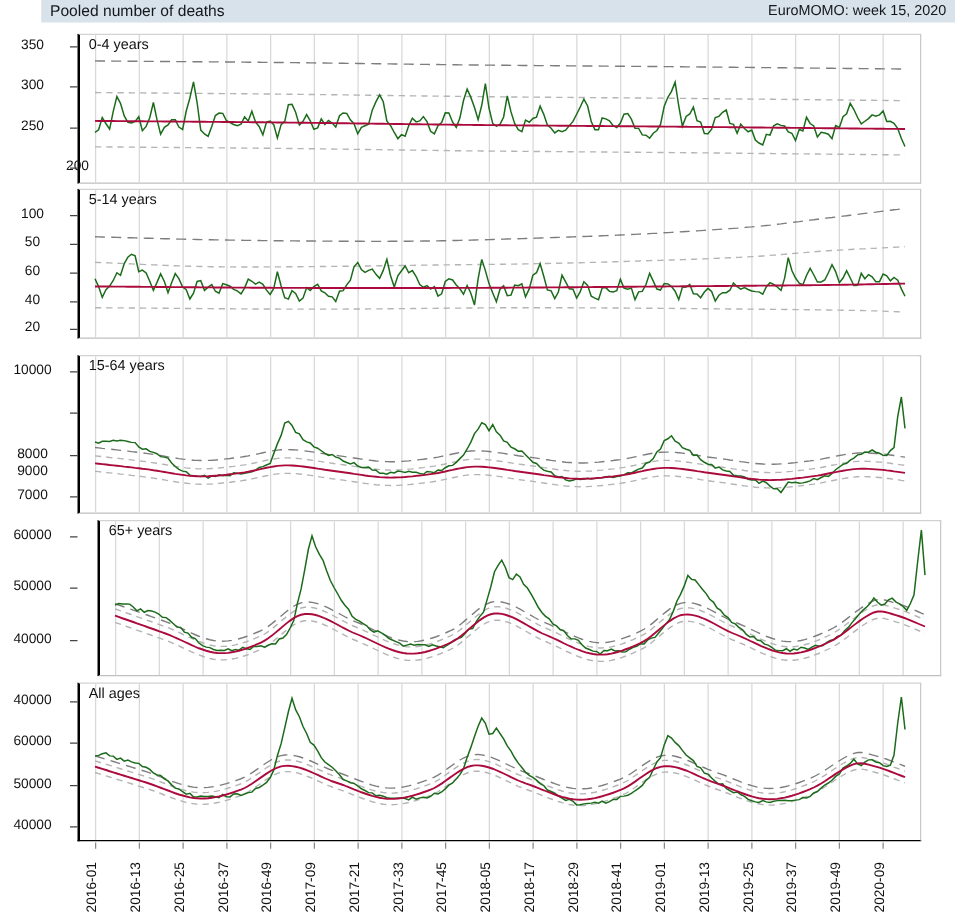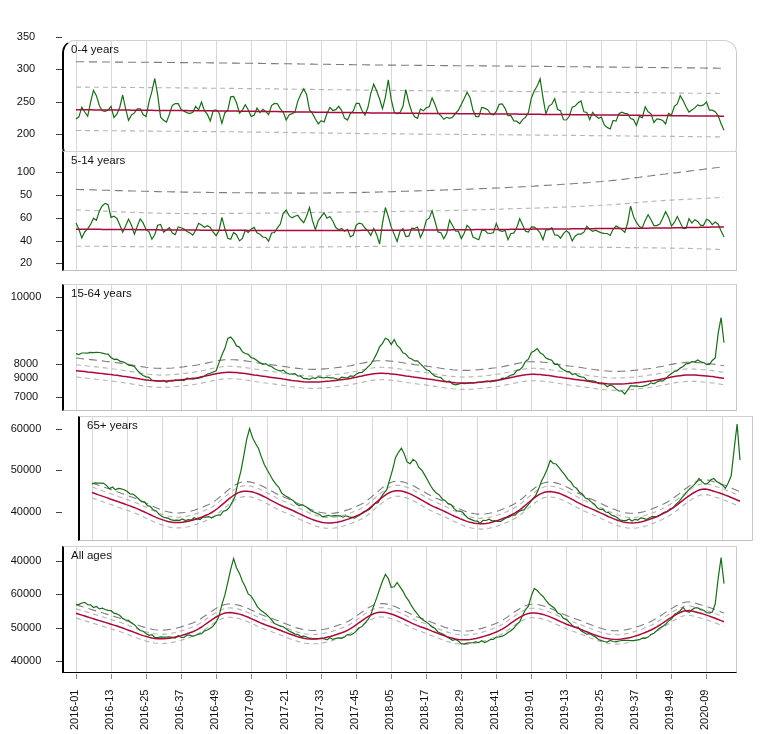--- a/index.html
+++ b/index.html
@@ -15,22 +15,26 @@
   .ylab{position:absolute;width:52px;text-align:center;font-size:11px;color:#111;}
   .ytick{position:absolute;width:6px;height:1px;background:#444;}
   .xtick{position:absolute;width:1px;height:5px;background:#8a8a8a;}
   .xlab{position:absolute;writing-mode:vertical-lr;transform:rotate(180deg);
         font-size:11px;color:#111;white-space:nowrap;}
 </style>
 </head>
 <body>
 
 <div id="stage">
+  <div class="header">
+    <span class="header-title">Pooled number of deaths</span>
+    <span class="header-right">EuroMOMO: week 15, 2020</span>
+  </div>
   <div id="panels">
-      <div class="plot" style="left: 62px; top: 40px; width: 672px; height: 118px; border-bottom: 1px solid rgb(192, 192, 192); border-right: 1px solid rgb(201, 201, 201); border-radius: 13px;">
+      <div class="plot" style="left: 62px; top: 27px; width: 672px; height: 118px; border-bottom: 1px solid rgb(192, 192, 192); border-right: 1px solid rgb(201, 201, 201);">
         <svg width="672" height="118" viewBox="0 0 672 118">
           <line x1="12.5" x2="12.5" y1="0" y2="118" stroke="#d8d8d8" stroke-width="1"></line>
           <line x1="47.5" x2="47.5" y1="0" y2="118" stroke="#d8d8d8" stroke-width="1"></line>
           <line x1="82.5" x2="82.5" y1="0" y2="118" stroke="#d8d8d8" stroke-width="1"></line>
           <line x1="117.5" x2="117.5" y1="0" y2="118" stroke="#d8d8d8" stroke-width="1"></line>
           <line x1="152.5" x2="152.5" y1="0" y2="118" stroke="#d8d8d8" stroke-width="1"></line>
           <line x1="187.5" x2="187.5" y1="0" y2="118" stroke="#d8d8d8" stroke-width="1"></line>
           <line x1="222.5" x2="222.5" y1="0" y2="118" stroke="#d8d8d8" stroke-width="1"></line>
           <line x1="257.5" x2="257.5" y1="0" y2="118" stroke="#d8d8d8" stroke-width="1"></line>
           <line x1="292.5" x2="292.5" y1="0" y2="118" stroke="#d8d8d8" stroke-width="1"></line>
@@ -162,21 +166,21 @@
           <line x1="642.5" x2="642.5" y1="0" y2="125" stroke="#d8d8d8" stroke-width="1"></line>
           <polyline points="12.0,57.7 14.9,58.6 17.8,59.5 20.8,60.4 23.7,61.3 26.6,62.2 29.5,63.1 32.4,64.0 35.4,64.9 38.3,65.8 41.2,66.7 44.1,67.6 47.0,68.5 49.9,69.4 52.9,70.3 55.8,71.3 58.7,72.3 61.6,73.4 64.5,74.5 67.5,75.6 70.4,76.8 73.3,77.9 76.2,78.9 79.1,79.9 82.1,80.8 85.0,81.6 87.9,82.2 90.8,82.7 93.7,83.0 96.6,83.1 99.6,83.1 102.5,82.9 105.4,82.5 108.3,82.1 111.2,81.5 114.2,80.7 117.1,79.9 120.0,79.0 122.9,78.1 125.8,77.1 128.8,76.0 131.7,74.7 134.6,73.1 137.5,71.3 140.4,69.3 143.4,67.3 146.3,65.2 149.2,63.2 152.1,61.4 155.0,59.7 157.9,58.4 160.9,57.5 163.8,57.0 166.7,56.9 169.6,57.2 172.5,57.7 175.5,58.4 178.4,59.4 181.3,60.4 184.2,61.6 187.1,62.9 190.1,64.3 193.0,65.6 195.9,66.9 198.8,68.2 201.7,69.3 204.6,70.3 207.6,71.3 210.5,72.4 213.4,73.5 216.3,74.7 219.2,75.8 222.2,77.0 225.1,78.1 228.0,79.2 230.9,80.2 233.8,81.1 236.8,81.9 239.7,82.5 242.6,83.0 245.5,83.3 248.4,83.5 251.4,83.4 254.3,83.2 257.2,82.8 260.1,82.3 263.0,81.7 265.9,80.9 268.9,80.1 271.8,79.1 274.7,78.1 277.6,77.1 280.5,76.0 283.5,74.7 286.4,73.1 289.3,71.2 292.2,69.2 295.1,67.1 298.1,65.0 301.0,62.9 303.9,61.0 306.8,59.4 309.7,58.1 312.6,57.1 315.6,56.7 318.5,56.6 321.4,56.9 324.3,57.5 327.2,58.3 330.2,59.3 333.1,60.5 336.0,61.8 338.9,63.2 341.8,64.6 344.8,66.0 347.7,67.4 350.6,68.7 353.5,69.9 356.4,71.0 359.4,72.0 362.3,73.1 365.2,74.2 368.1,75.4 371.0,76.6 373.9,77.7 376.9,78.8 379.8,79.9 382.7,80.9 385.6,81.8 388.5,82.6 391.5,83.2 394.4,83.7 397.3,84.0 400.2,84.1 403.1,84.0 406.1,83.8 409.0,83.4 411.9,82.8 414.8,82.1 417.7,81.4 420.6,80.5 423.6,79.5 426.5,78.5 429.4,77.4 432.3,76.3 435.2,75.0 438.2,73.4 441.1,71.6 444.0,69.6 446.9,67.6 449.8,65.5 452.8,63.5 455.7,61.7 458.6,60.0 461.5,58.7 464.4,57.8 467.4,57.3 470.3,57.3 473.2,57.5 476.1,58.0 479.0,58.8 481.9,59.7 484.9,60.8 487.8,62.0 490.7,63.3 493.6,64.6 496.5,65.9 499.5,67.2 502.4,68.5 505.3,69.6 508.2,70.7 511.1,71.7 514.1,72.7 517.0,73.8 519.9,75.0 522.8,76.2 525.7,77.3 528.6,78.5 531.6,79.6 534.5,80.6 537.4,81.5 540.3,82.3 543.2,82.9 546.2,83.4 549.1,83.7 552.0,83.8 554.9,83.7 557.8,83.4 560.8,83.0 563.7,82.4 566.6,81.7 569.5,80.9 572.4,80.0 575.4,79.0 578.3,77.9 581.2,76.8 584.1,75.7 587.0,74.4 589.9,72.8 592.9,71.1 595.8,69.3 598.7,67.4 601.6,65.4 604.5,63.5 607.5,61.6 610.4,59.8 613.3,58.2 616.2,56.8 619.1,55.7 622.1,55.0 625.0,55.0 627.9,55.4 630.8,56.0 633.7,56.9 636.6,57.7 639.6,58.5 642.5,59.4 645.4,60.4 648.3,61.5 651.2,62.7 654.2,63.8 657.1,64.9 660.0,66.0" fill="none" stroke="#7d7d7d" stroke-width="1.1" stroke-dasharray="8 5"></polyline>
           <polyline points="12.0,61.7 14.9,62.6 17.8,63.5 20.8,64.4 23.7,65.3 26.6,66.2 29.5,67.1 32.4,68.0 35.4,68.9 38.3,69.8 41.2,70.7 44.1,71.6 47.0,72.5 49.9,73.4 52.9,74.3 55.8,75.3 58.7,76.3 61.6,77.4 64.5,78.5 67.5,79.6 70.4,80.8 73.3,81.9 76.2,82.9 79.1,83.9 82.1,84.8 85.0,85.6 87.9,86.2 90.8,86.7 93.7,87.0 96.6,87.1 99.6,87.1 102.5,86.9 105.4,86.5 108.3,86.1 111.2,85.5 114.2,84.7 117.1,83.9 120.0,83.0 122.9,82.1 125.8,81.1 128.8,80.0 131.7,78.7 134.6,77.1 137.5,75.3 140.4,73.3 143.4,71.3 146.3,69.2 149.2,67.2 152.1,65.4 155.0,63.7 157.9,62.4 160.9,61.5 163.8,61.0 166.7,60.9 169.6,61.2 172.5,61.7 175.5,62.4 178.4,63.4 181.3,64.4 184.2,65.6 187.1,66.9 190.1,68.3 193.0,69.6 195.9,70.9 198.8,72.2 201.7,73.3 204.6,74.3 207.6,75.3 210.5,76.4 213.4,77.5 216.3,78.7 219.2,79.8 222.2,81.0 225.1,82.1 228.0,83.2 230.9,84.2 233.8,85.1 236.8,85.9 239.7,86.5 242.6,87.0 245.5,87.3 248.4,87.5 251.4,87.4 254.3,87.2 257.2,86.8 260.1,86.3 263.0,85.7 265.9,84.9 268.9,84.1 271.8,83.1 274.7,82.1 277.6,81.1 280.5,80.0 283.5,78.7 286.4,77.1 289.3,75.2 292.2,73.2 295.1,71.1 298.1,69.0 301.0,66.9 303.9,65.0 306.8,63.4 309.7,62.1 312.6,61.1 315.6,60.7 318.5,60.6 321.4,60.9 324.3,61.5 327.2,62.3 330.2,63.3 333.1,64.5 336.0,65.8 338.9,67.2 341.8,68.6 344.8,70.0 347.7,71.4 350.6,72.7 353.5,73.9 356.4,75.0 359.4,76.0 362.3,77.1 365.2,78.2 368.1,79.4 371.0,80.6 373.9,81.7 376.9,82.8 379.8,83.9 382.7,84.9 385.6,85.8 388.5,86.6 391.5,87.2 394.4,87.7 397.3,88.0 400.2,88.1 403.1,88.0 406.1,87.8 409.0,87.4 411.9,86.8 414.8,86.1 417.7,85.4 420.6,84.5 423.6,83.5 426.5,82.5 429.4,81.4 432.3,80.3 435.2,79.0 438.2,77.4 441.1,75.6 444.0,73.6 446.9,71.6 449.8,69.5 452.8,67.5 455.7,65.7 458.6,64.0 461.5,62.7 464.4,61.8 467.4,61.3 470.3,61.3 473.2,61.5 476.1,62.0 479.0,62.8 481.9,63.7 484.9,64.8 487.8,66.0 490.7,67.3 493.6,68.6 496.5,69.9 499.5,71.2 502.4,72.5 505.3,73.6 508.2,74.7 511.1,75.7 514.1,76.7 517.0,77.8 519.9,79.0 522.8,80.2 525.7,81.3 528.6,82.5 531.6,83.6 534.5,84.6 537.4,85.5 540.3,86.3 543.2,86.9 546.2,87.4 549.1,87.7 552.0,87.8 554.9,87.7 557.8,87.4 560.8,87.0 563.7,86.4 566.6,85.7 569.5,84.9 572.4,84.0 575.4,83.0 578.3,81.9 581.2,80.8 584.1,79.7 587.0,78.4 589.9,76.8 592.9,75.1 595.8,73.3 598.7,71.4 601.6,69.4 604.5,67.5 607.5,65.6 610.4,63.8 613.3,62.2 616.2,60.8 619.1,59.7 622.1,59.0 625.0,59.0 627.9,59.4 630.8,60.0 633.7,60.9 636.6,61.7 639.6,62.5 642.5,63.4 645.4,64.4 648.3,65.5 651.2,66.7 654.2,67.8 657.1,68.9 660.0,70.0" fill="none" stroke="#b4b4b4" stroke-width="1.1" stroke-dasharray="5 4"></polyline>
           <polyline points="12.0,71.0 14.9,71.9 17.8,72.8 20.8,73.7 23.7,74.6 26.6,75.5 29.5,76.4 32.4,77.3 35.4,78.2 38.3,79.1 41.2,80.0 44.1,81.0 47.0,81.9 49.9,82.8 52.9,83.7 55.8,84.6 58.7,85.6 61.6,86.7 64.5,87.8 67.5,89.0 70.4,90.1 73.3,91.2 76.2,92.3 79.1,93.2 82.1,94.1 85.0,94.9 87.9,95.5 90.8,96.0 93.7,96.3 96.6,96.5 99.6,96.4 102.5,96.2 105.4,95.9 108.3,95.4 111.2,94.8 114.2,94.1 117.1,93.3 120.0,92.4 122.9,91.4 125.8,90.4 128.8,89.3 131.7,88.1 134.6,86.5 137.5,84.7 140.4,82.7 143.4,80.6 146.3,78.5 149.2,76.5 152.1,74.7 155.0,73.1 157.9,71.7 160.9,70.8 163.8,70.3 166.7,70.3 169.6,70.5 172.5,71.0 175.5,71.8 178.4,72.7 181.3,73.8 184.2,75.0 187.1,76.3 190.1,77.6 193.0,78.9 195.9,80.2 198.8,81.5 201.7,82.6 204.6,83.7 207.6,84.7 210.5,85.7 213.4,86.8 216.3,88.0 219.2,89.1 222.2,90.3 225.1,91.4 228.0,92.5 230.9,93.5 233.8,94.4 236.8,95.2 239.7,95.9 242.6,96.4 245.5,96.7 248.4,96.8 251.4,96.7 254.3,96.5 257.2,96.1 260.1,95.6 263.0,95.0 265.9,94.2 268.9,93.4 271.8,92.5 274.7,91.5 277.6,90.4 280.5,89.3 283.5,88.0 286.4,86.4 289.3,84.5 292.2,82.5 295.1,80.4 298.1,78.3 301.0,76.2 303.9,74.4 306.8,72.7 309.7,71.4 312.6,70.5 315.6,70.0 318.5,70.0 321.4,70.3 324.3,70.8 327.2,71.7 330.2,72.7 333.1,73.8 336.0,75.1 338.9,76.5 341.8,77.9 344.8,79.3 347.7,80.7 350.6,82.1 353.5,83.3 356.4,84.3 359.4,85.4 362.3,86.4 365.2,87.6 368.1,88.7 371.0,89.9 373.9,91.1 376.9,92.2 379.8,93.2 382.7,94.2 385.6,95.1 388.5,95.9 391.5,96.6 394.4,97.0 397.3,97.3 400.2,97.4 403.1,97.4 406.1,97.1 409.0,96.7 411.9,96.1 414.8,95.5 417.7,94.7 420.6,93.8 423.6,92.9 426.5,91.8 429.4,90.8 432.3,89.7 435.2,88.4 438.2,86.8 441.1,84.9 444.0,83.0 446.9,80.9 449.8,78.8 452.8,76.8 455.7,75.0 458.6,73.4 461.5,72.1 464.4,71.1 467.4,70.7 470.3,70.6 473.2,70.9 476.1,71.4 479.0,72.1 481.9,73.0 484.9,74.1 487.8,75.3 490.7,76.6 493.6,77.9 496.5,79.3 499.5,80.6 502.4,81.8 505.3,83.0 508.2,84.0 511.1,85.0 514.1,86.1 517.0,87.2 519.9,88.3 522.8,89.5 525.7,90.7 528.6,91.8 531.6,92.9 534.5,93.9 537.4,94.8 540.3,95.6 543.2,96.2 546.2,96.7 549.1,97.0 552.0,97.1 554.9,97.0 557.8,96.7 560.8,96.3 563.7,95.7 566.6,95.0 569.5,94.2 572.4,93.3 575.4,92.3 578.3,91.3 581.2,90.2 584.1,89.0 587.0,87.7 589.9,86.2 592.9,84.5 595.8,82.6 598.7,80.7 601.6,78.8 604.5,76.8 607.5,74.9 610.4,73.2 613.3,71.5 616.2,70.1 619.1,69.0 622.1,68.4 625.0,68.3 627.9,68.7 630.8,69.4 633.7,70.2 636.6,71.0 639.6,71.8 642.5,72.7 645.4,73.8 648.3,74.9 651.2,76.0 654.2,77.1 657.1,78.3 660.0,79.3" fill="none" stroke="#b4b4b4" stroke-width="1.1" stroke-dasharray="5 4"></polyline>
           <polyline points="12.0,57.7 14.9,57.3 17.8,56.0 20.8,55.3 23.7,57.7 26.6,57.9 29.5,60.5 32.4,59.5 35.4,61.9 38.3,61.1 41.2,62.5 44.1,63.4 47.0,63.7 49.9,66.2 52.9,66.8 55.8,68.5 58.7,71.4 61.6,73.0 64.5,73.3 67.5,76.1 70.4,77.7 73.3,80.9 76.2,83.5 79.1,84.2 82.1,86.4 85.0,88.3 87.9,87.7 90.8,90.5 93.7,90.6 96.6,89.9 99.6,90.1 102.5,90.1 105.4,89.9 108.3,90.4 111.2,91.1 114.2,88.6 117.1,90.4 120.0,90.5 122.9,88.2 125.8,88.1 128.8,89.4 131.7,88.2 134.6,87.1 137.5,86.7 140.4,83.8 143.4,83.0 146.3,81.2 149.2,78.9 152.1,75.2 155.0,69.1 157.9,57.6 160.9,47.9 163.8,35.3 166.7,22.4 169.6,11.6 172.5,20.7 175.5,26.4 178.4,34.2 181.3,39.8 184.2,46.9 187.1,49.1 190.1,53.7 193.0,59.1 195.9,62.6 198.8,64.7 201.7,66.8 204.6,69.6 207.6,72.8 210.5,76.6 213.4,77.7 216.3,79.2 219.2,79.7 222.2,81.7 225.1,84.0 228.0,85.4 230.9,87.1 233.8,87.3 236.8,89.6 239.7,89.2 242.6,90.0 245.5,91.2 248.4,91.6 251.4,91.6 254.3,91.6 257.2,91.2 260.1,91.8 263.0,92.9 265.9,90.7 268.9,92.4 271.8,91.3 274.7,90.8 277.6,91.4 280.5,90.0 283.5,87.6 286.4,88.2 289.3,86.6 292.2,84.1 295.1,81.1 298.1,79.4 301.0,76.1 303.9,72.7 306.8,67.9 309.7,58.9 312.6,51.1 315.6,42.2 318.5,34.0 321.4,27.5 324.3,31.6 327.2,40.3 330.2,39.8 333.1,35.5 336.0,39.8 338.9,44.1 341.8,49.7 344.8,53.9 347.7,59.2 350.6,63.5 353.5,67.0 356.4,70.8 359.4,73.3 362.3,74.9 365.2,77.1 368.1,79.9 371.0,81.5 373.9,85.0 376.9,86.2 379.8,87.6 382.7,89.8 385.6,91.4 388.5,93.3 391.5,92.4 394.4,94.0 397.3,96.9 400.2,96.8 403.1,96.1 406.1,95.8 409.0,95.5 411.9,94.9 414.8,95.5 417.7,93.8 420.6,95.5 423.6,94.3 426.5,92.5 429.4,92.5 432.3,90.1 435.2,89.9 438.2,89.2 441.1,87.7 444.0,85.6 446.9,83.7 449.8,81.3 452.8,77.3 455.7,74.8 458.6,68.6 461.5,62.6 464.4,59.1 467.4,48.9 470.3,41.5 473.2,43.4 476.1,46.9 479.0,49.5 481.9,53.3 484.9,57.0 487.8,59.3 490.7,61.5 493.6,66.1 496.5,67.2 499.5,71.5 502.4,72.3 505.3,75.4 508.2,78.1 511.1,80.4 514.1,80.1 517.0,83.8 519.9,85.5 522.8,87.2 525.7,86.6 528.6,88.6 531.6,90.1 534.5,92.5 537.4,93.6 540.3,94.5 543.2,95.0 546.2,93.4 549.1,94.5 552.0,94.9 554.9,94.0 557.8,93.5 560.8,93.4 563.7,93.3 566.6,93.6 569.5,93.5 572.4,93.1 575.4,92.7 578.3,91.1 581.2,91.3 584.1,90.1 587.0,87.4 589.9,86.2 592.9,83.5 595.8,81.0 598.7,79.4 601.6,77.2 604.5,74.1 607.5,72.1 610.4,67.5 613.3,65.8 616.2,63.7 619.1,60.4 622.1,64.1 625.0,65.4 627.9,62.7 630.8,60.9 633.7,60.8 636.6,62.6 639.6,63.2 642.5,65.5 645.4,66.1 648.3,65.1 651.2,57.0 654.2,31.2 657.1,10.6 660.0,36.6" fill="none" stroke="#1b6b1b" stroke-width="1.2"></polyline>
           <polyline points="12.0,66.3 14.9,67.2 17.8,68.1 20.8,69.0 23.7,70.0 26.6,70.9 29.5,71.8 32.4,72.7 35.4,73.6 38.3,74.5 41.2,75.4 44.1,76.3 47.0,77.2 49.9,78.1 52.9,79.0 55.8,80.0 58.7,81.0 61.6,82.1 64.5,83.2 67.5,84.3 70.4,85.4 73.3,86.5 76.2,87.6 79.1,88.6 82.1,89.4 85.0,90.2 87.9,90.9 90.8,91.4 93.7,91.7 96.6,91.8 99.6,91.8 102.5,91.6 105.4,91.2 108.3,90.7 111.2,90.1 114.2,89.4 117.1,88.6 120.0,87.7 122.9,86.8 125.8,85.7 128.8,84.7 131.7,83.4 134.6,81.8 137.5,80.0 140.4,78.0 143.4,75.9 146.3,73.9 149.2,71.9 152.1,70.0 155.0,68.4 157.9,67.1 160.9,66.1 163.8,65.7 166.7,65.6 169.6,65.9 172.5,66.4 175.5,67.1 178.4,68.0 181.3,69.1 184.2,70.3 187.1,71.6 190.1,72.9 193.0,74.3 195.9,75.6 198.8,76.8 201.7,78.0 204.6,79.0 207.6,80.0 210.5,81.0 213.4,82.2 216.3,83.3 219.2,84.5 222.2,85.6 225.1,86.8 228.0,87.8 230.9,88.8 233.8,89.7 236.8,90.5 239.7,91.2 242.6,91.7 245.5,92.0 248.4,92.1 251.4,92.1 254.3,91.8 257.2,91.5 260.1,91.0 263.0,90.3 265.9,89.6 268.9,88.7 271.8,87.8 274.7,86.8 277.6,85.8 280.5,84.7 283.5,83.4 286.4,81.7 289.3,79.9 292.2,77.8 295.1,75.7 298.1,73.6 301.0,71.6 303.9,69.7 306.8,68.1 309.7,66.7 312.6,65.8 315.6,65.3 318.5,65.3 321.4,65.6 324.3,66.2 327.2,67.0 330.2,68.0 333.1,69.2 336.0,70.5 338.9,71.8 341.8,73.2 344.8,74.7 347.7,76.1 350.6,77.4 353.5,78.6 356.4,79.7 359.4,80.7 362.3,81.8 365.2,82.9 368.1,84.1 371.0,85.2 373.9,86.4 376.9,87.5 379.8,88.6 382.7,89.6 385.6,90.5 388.5,91.2 391.5,91.9 394.4,92.4 397.3,92.7 400.2,92.8 403.1,92.7 406.1,92.4 409.0,92.0 411.9,91.5 414.8,90.8 417.7,90.0 420.6,89.1 423.6,88.2 426.5,87.2 429.4,86.1 432.3,85.0 435.2,83.7 438.2,82.1 441.1,80.3 444.0,78.3 446.9,76.2 449.8,74.2 452.8,72.2 455.7,70.3 458.6,68.7 461.5,67.4 464.4,66.5 467.4,66.0 470.3,65.9 473.2,66.2 476.1,66.7 479.0,67.4 481.9,68.4 484.9,69.4 487.8,70.6 490.7,71.9 493.6,73.3 496.5,74.6 499.5,75.9 502.4,77.2 505.3,78.3 508.2,79.3 511.1,80.3 514.1,81.4 517.0,82.5 519.9,83.7 522.8,84.8 525.7,86.0 528.6,87.1 531.6,88.2 534.5,89.2 537.4,90.1 540.3,90.9 543.2,91.6 546.2,92.0 549.1,92.3 552.0,92.4 554.9,92.3 557.8,92.1 560.8,91.6 563.7,91.1 566.6,90.4 569.5,89.6 572.4,88.7 575.4,87.7 578.3,86.6 581.2,85.5 584.1,84.3 587.0,83.0 589.9,81.5 592.9,79.8 595.8,78.0 598.7,76.0 601.6,74.1 604.5,72.1 607.5,70.3 610.4,68.5 613.3,66.9 616.2,65.5 619.1,64.3 622.1,63.7 625.0,63.6 627.9,64.0 630.8,64.7 633.7,65.5 636.6,66.3 639.6,67.1 642.5,68.1 645.4,69.1 648.3,70.2 651.2,71.3 654.2,72.5 657.1,73.6 660.0,74.7" fill="none" stroke="#ab0a3d" stroke-width="1.5"></polyline>
         </svg>
         <div class="panel-title" style="left: 7px; top: 2px;">All ages</div>
       </div>
     </div>
-<div class="ylab" style="left: 0px; top: 127px;">200</div>
+<div class="ylab" style="left: 0px; top: 127px; padding-left: 36px;">200</div>
     <div class="ytick" style="left: 56px; top: 134px;"></div>
     <div class="ylab" style="left: 0px; top: 95px;">250</div>
     <div class="ytick" style="left: 56px; top: 102px;"></div>
     <div class="ylab" style="left: 0px; top: 62px;">300</div>
     <div class="ytick" style="left: 56px; top: 69px;"></div>
     <div class="ylab" style="left: 0px; top: 30px;">350</div>
     <div class="ytick" style="left: 56px; top: 37px;"></div>
     <div class="ylab" style="left: 0px; top: 256px;">20</div>
     <div class="ytick" style="left: 56px; top: 263px;"></div>
     <div class="ylab" style="left: 0px; top: 234px;">40</div>

